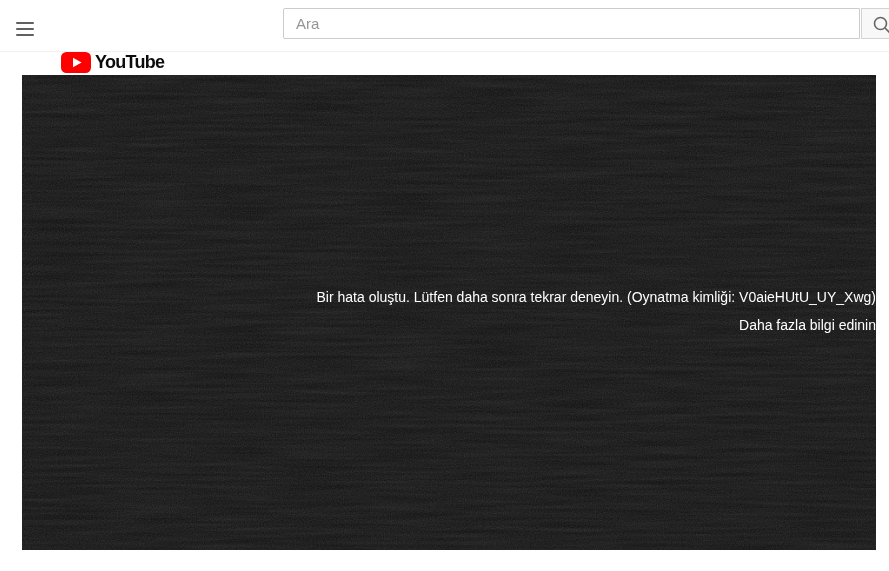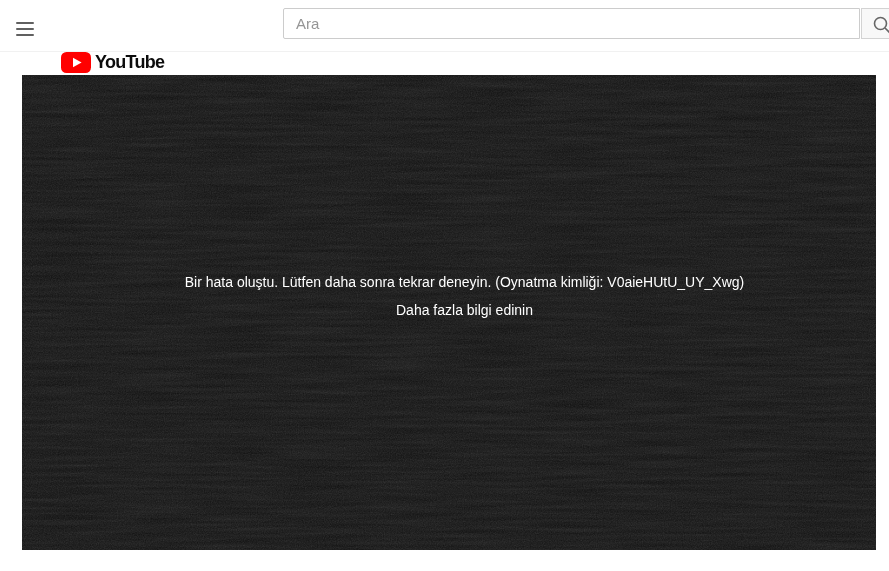--- a/index.html
+++ b/index.html
@@ -27,21 +27,21 @@
     border:1px solid #ccc;border-radius:2px 0 0 2px;padding:0 12px;font-size:15px;color:#111;
     outline:none;font-family:"Liberation Sans", sans-serif;}
   .search-input::placeholder{color:#959595;}
   .search-btn{position:absolute;left:861px;top:8px;width:68px;height:31px;
     background:#f8f8f8;border:1px solid #d3d3d3;cursor:pointer;}
   .search-btn svg{position:absolute;left:8px;top:4px;}
   
   .player{position:absolute;left:22px;top:75px;width:854px;height:475px;
     background:var(--player_background);overflow:hidden;cursor:pointer;}
   .noise-svg{position:absolute;left:0;top:0;width:100%;height:100%;display:block;}
-  .error-layer{position:absolute;left:0;right:0;top:199px;text-align:center;z-index:2;margin-left:31px;}
+  .error-layer{position:absolute;left:0;right:0;top:214px;text-align:right;z-index:2;margin-left:31px;}
   .error-msg{color:#ffffff;font-size:14px;line-height:16px;}
   .learn-more{display:inline-block;margin-top:12px;color:#ffffff;font-size:14px;
     font-weight:500;cursor:pointer;}
 </style>
 </head>
 <body>
 
 <header class="masthead">
   <button class="menu-btn" aria-label="menu">
     <span class="menu-glyph">

